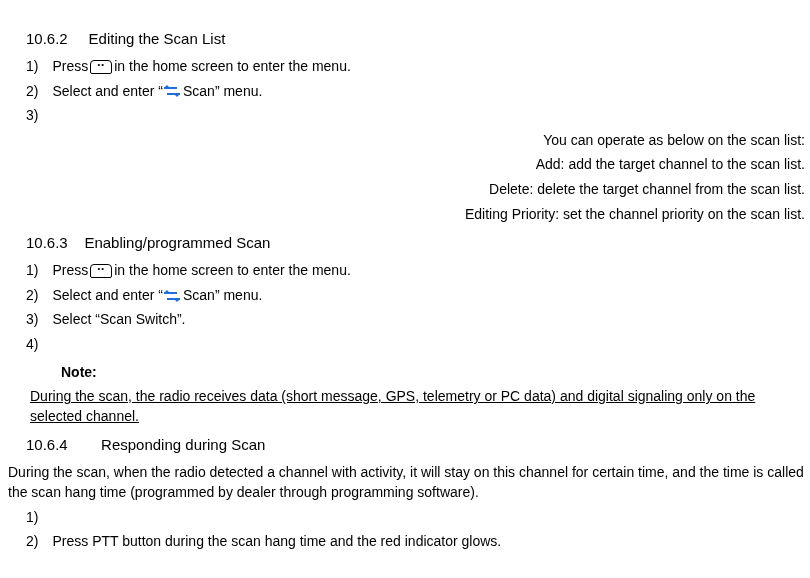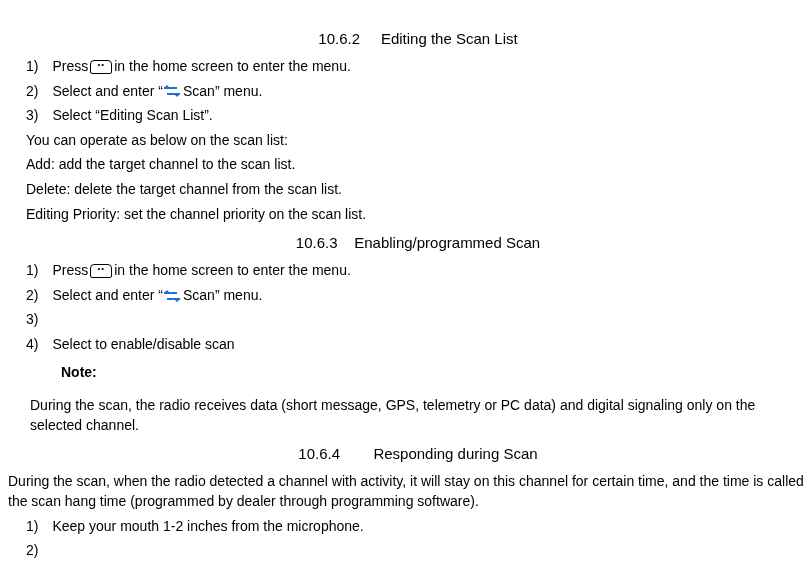--- a/index.html
+++ b/index.html
@@ -8,43 +8,44 @@
       font-size: 14px;
       color: #000;
       background: #fff;
       width: 810px;
       padding: 20px 0 10px 0;
       line-height: 1.4;
     }
     .section-heading {
       font-size: 15px;
       margin: 8px 0 8px 26px;
-      text-align: center;
     }
     .numbered-item {
       margin: 5px 0 5px 26px;
       display: flex;
       align-items: center;
     }
     .num-label {
       margin-right: 14px;
     }
     .body-text {
       margin: 5px 5px 5px 26px;
+      text-align: right;
     }
     .body-text-wide {
       margin: 5px 0 5px 8px;
     }
     .note-label {
       font-weight: bold;
-      margin: 8px 0 14px 26px;
+      margin: 8px 0 5px 26px;
       padding-left: 35px;
     }
     .note-body {
       margin: 5px 0 5px 30px;
+      text-decoration: underline;
     }
     .icon-box {
       display: inline-flex;
       align-items: center;
       justify-content: center;
       width: 22px;
       height: 14px;
       border: 1px solid #000;
       border-radius: 4px 4px 2px 2px;
       background: #fff;
@@ -96,21 +97,20 @@
       <path d="M1 4 L14 4" stroke="#1E6FD9" stroke-width="2"></path>
       <path d="M11 10 L17 10 L14 13 Z" fill="#1E6FD9"></path>
       <path d="M4 10 L17 10" stroke="#1E6FD9" stroke-width="2"></path>
     </svg>
   </span>
   <span> Scan” menu.</span>
 </div>
 
 <div class="numbered-item">
   <span class="num-label">3)</span>
-  <span>Select “Editing Scan List”.</span>
 </div>
 
 <div class="body-text">You can operate as below on the scan list:</div>
 <div class="body-text">Add: add the target channel to the scan list.</div>
 <div class="body-text">Delete: delete the target channel from the scan list.</div>
 <div class="body-text">Editing Priority: set the channel priority on the scan list.</div>
 
 <div class="section-heading">
   <span>10.6.3</span>&nbsp;&nbsp;&nbsp;
   <span>Enabling/programmed Scan</span>
@@ -134,37 +134,37 @@
       <path d="M1 4 L14 4" stroke="#1E6FD9" stroke-width="2"></path>
       <path d="M11 10 L17 10 L14 13 Z" fill="#1E6FD9"></path>
       <path d="M4 10 L17 10" stroke="#1E6FD9" stroke-width="2"></path>
     </svg>
   </span>
   <span> Scan” menu.</span>
 </div>
 
 <div class="numbered-item">
   <span class="num-label">3)</span>
+  <span>Select “Scan Switch”.</span>
 </div>
 
 <div class="numbered-item">
   <span class="num-label">4)</span>
-  <span>Select to enable/disable scan</span>
 </div>
 
 <div class="note-label">Note:</div>
 <div class="note-body">During the scan, the radio receives data (short message, GPS, telemetry or PC data) and digital signaling only on the selected channel.</div>
 
 <div class="section-heading">
   <span>10.6.4</span>&nbsp;&nbsp;&nbsp;&nbsp;&nbsp;&nbsp;&nbsp;
   <span>Responding during Scan</span>
 </div>
 
 <div class="body-text-wide">During the scan, when the radio detected a channel with activity, it will stay on this channel for certain time, and the time is called the scan hang time (programmed by dealer through programming software).</div>
 
 <div class="numbered-item">
   <span class="num-label">1)</span>
-  <span>Keep your mouth 1-2 inches from the microphone.</span>
 </div>
 
 <div class="numbered-item">
   <span class="num-label">2)</span>
+  <span>Press PTT button during the scan hang time and the red indicator glows.</span>
 </div>
 
 </body></html>

